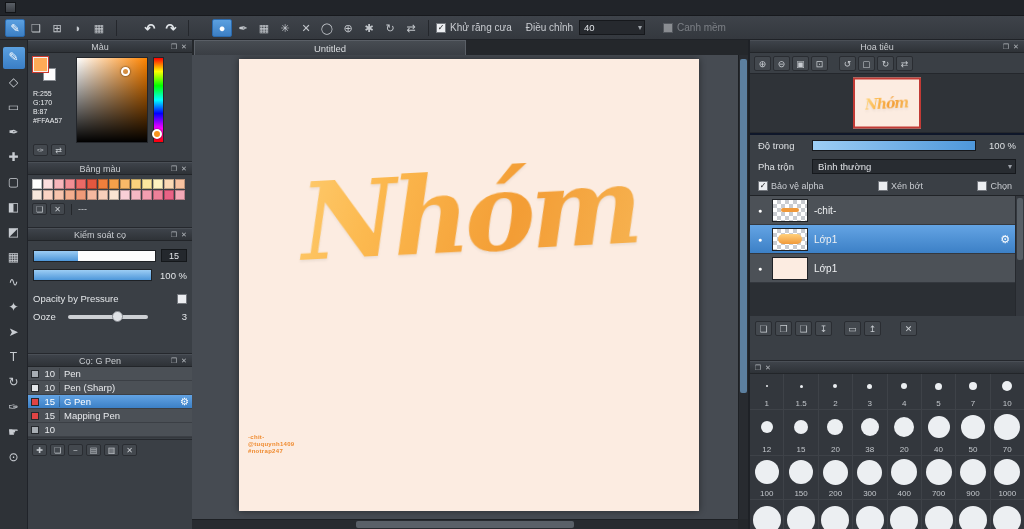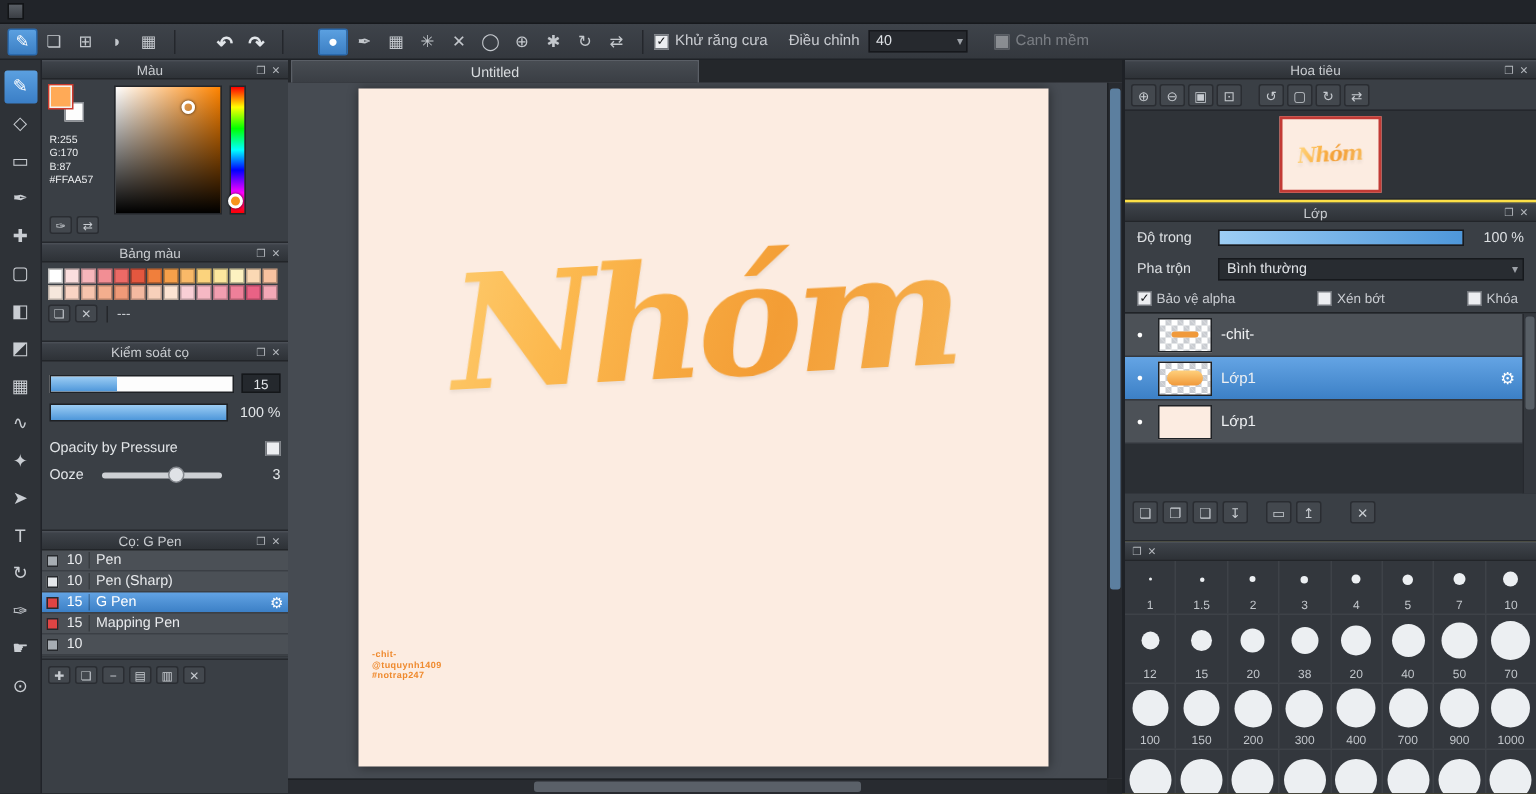--- a/index.html
+++ b/index.html
@@ -97,21 +97,21 @@
   .artwork{margin-top:92px;text-align:center;font-size:106px;letter-spacing:-5px;transform:rotate(-3deg);}
   .grad-text{font-family:"DejaVu Serif",serif;font-style:italic;font-weight:bold;background:linear-gradient(110deg,#ffd884 0%,#fcb94f 30%,#f39d35 60%,#f8bd5e 100%);-webkit-background-clip:text;background-clip:text;color:transparent;filter:drop-shadow(0 2px 1px rgba(0,0,0,.06));}
   .credits{position:absolute;left:9px;bottom:56px;font-size:6px;line-height:7px;color:#ef8a2e;font-weight:bold;letter-spacing:.3px;}
   .vscroll{position:absolute;top:0;right:0;bottom:10px;width:10px;background:#282b30;border-left:1px solid #1d2024;}
   .vthumb{position:absolute;left:1px;right:1px;top:4px;height:72%;background:#5c7f9f;border-radius:2px;}
   .hscroll{position:absolute;left:0;right:10px;bottom:0;height:10px;background:#282b30;border-top:1px solid #1d2024;}
   .hthumb{position:absolute;top:1px;bottom:1px;left:30%;width:40%;background:#5a6068;border-radius:2px;}
   .scorner{position:absolute;right:0;bottom:0;width:10px;height:10px;background:#24272b;}
 
   
-  .rightcol{position:absolute;top:40px;left:748px;width:276px;bottom:0;background:#fde047;border-left:2px solid #1e2126;}
+  .rightcol{position:absolute;top:40px;left:748px;width:276px;bottom:0;background:#0f172a;border-left:2px solid #1e2126;}
   .nav-panel{height:93px;}
   .nav-toolbar{display:flex;gap:2px;padding:2px 4px;height:20px;align-items:center;}
   .nav-toolbar .nbtn:nth-child(4){margin-right:9px;}
   .nav-view{height:59px;background:#2f3338;position:relative;border-top:1px solid #24272c;}
   .nav-thumb{position:absolute;left:50%;top:50%;transform:translate(-50%,-50%);width:68px;height:51px;background:#fcece1;border:2px solid #c23a35;display:flex;align-items:center;justify-content:center;}
   .nav-art{font-size:14px;letter-spacing:-1px;transform:rotate(-3deg);}
 
   .layer-panel{height:226px;margin-top:2px;}
   .lp-row{display:flex;align-items:center;gap:6px;padding:0 8px;height:21px;font-size:9.5px;color:#dde0e3;}
   .lp-label{width:48px;flex:none;}
@@ -427,25 +427,20 @@
           <span class="nbtn">⇄</span>
         </div>
       <div class="nav-view">
         <div class="nav-thumb">
           <span class="grad-text nav-art">Nhóm</span>
         </div>
       </div>
     </div>
 
     <div class="panel layer-panel">
-      <div class="phead">
-        <span class="ptitle">Lớp</span>
-        <span class="hicon">❐</span>
-        <span class="hicon">✕</span>
-      </div>
       <div class="lp-row">
         <span class="lp-label">Độ trong</span>
         <div class="ltrack">
             <span class="lfill" style="width:100%"></span>
           </div>
         <span class="lp-val">100 %</span>
       </div>
       <div class="lp-row">
         <span class="lp-label">Pha trộn</span>
         <div class="lsel">
@@ -459,21 +454,21 @@
               <span>✓</span>
             </span>
           <span>Bảo vệ alpha</span>
         </label>
         <label class="chk">
           <span class="box"></span>
           <span>Xén bớt</span>
         </label>
         <label class="chk">
           <span class="box"></span>
-          <span>Khóa</span>
+          <span>Chọn</span>
         </label>
       </div>
       <div class="layer-list" id="layer-list">
         <div class="llscroll">
             <span class="llthumb"></span>
           </div>
       <div class="layer-row">
             <span class="eye">●</span>
             <span class="lthumb checker">
               <span class="mini-marks"></span>

